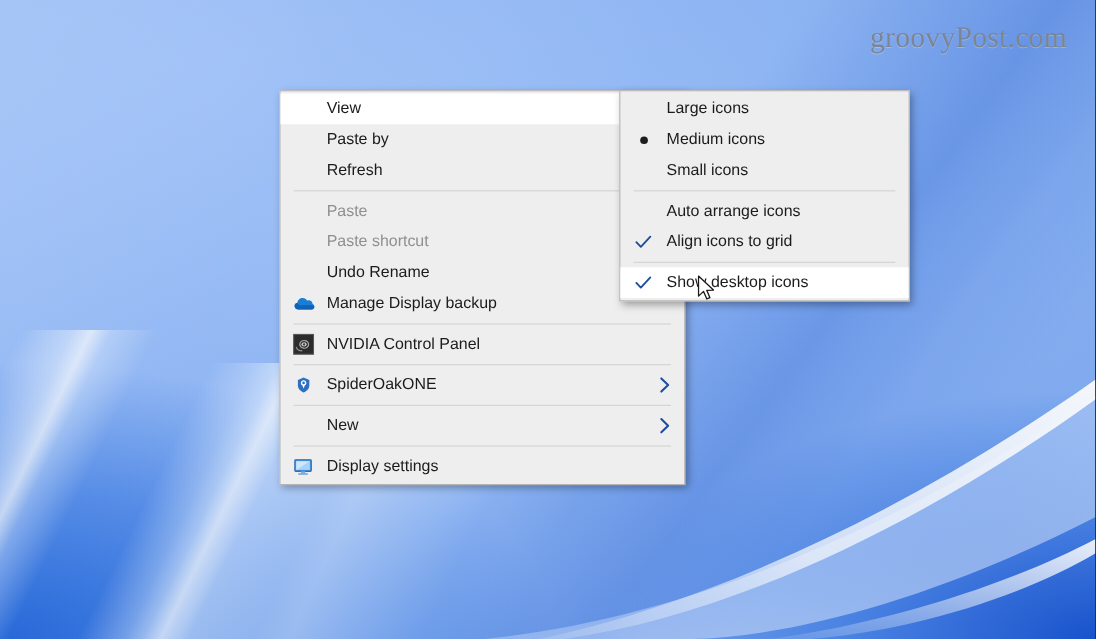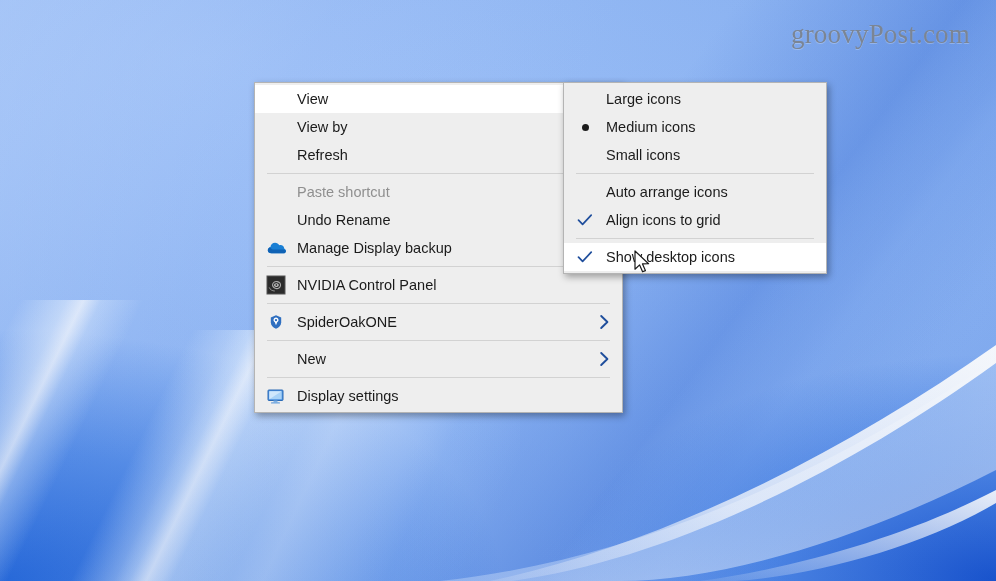--- a/index.html
+++ b/index.html
@@ -251,32 +251,36 @@
         <span class="mi-icon empty"></span>
         <span class="mi-label">View</span>
         <span class="mi-arrow">
           <svg width="11" height="16" viewBox="0 0 11 16">
             <path d="M2.2,2 L8.4,8 L2.2,14" fill="none" stroke="#1f4e9c" stroke-width="1.9" stroke-linecap="round" stroke-linejoin="round"></path>
           </svg>
         </span>
       </div>
       <div class="mi">
         <span class="mi-icon empty"></span>
-        <span class="mi-label">View by</span>
+        <span class="mi-label">Paste by</span>
         <span class="mi-arrow">
           <svg width="11" height="16" viewBox="0 0 11 16">
             <path d="M2.2,2 L8.4,8 L2.2,14" fill="none" stroke="#1f4e9c" stroke-width="1.9" stroke-linecap="round" stroke-linejoin="round"></path>
           </svg>
         </span>
       </div>
       <div class="mi">
         <span class="mi-icon empty"></span>
         <span class="mi-label">Refresh</span>
       </div>
       <div class="sep"></div>
+      <div class="mi disabled">
+        <span class="mi-icon empty"></span>
+        <span class="mi-label">Paste</span>
+      </div>
       <div class="mi disabled">
         <span class="mi-icon empty"></span>
         <span class="mi-label">Paste shortcut</span>
       </div>
       <div class="mi">
         <span class="mi-icon empty"></span>
         <span class="mi-label">Undo Rename</span>
         <span class="mi-accel">Ctrl+Z</span>
       </div>
       <div class="mi">

